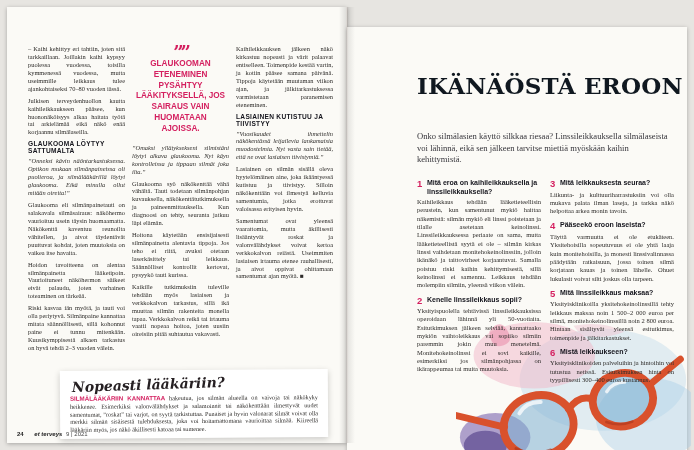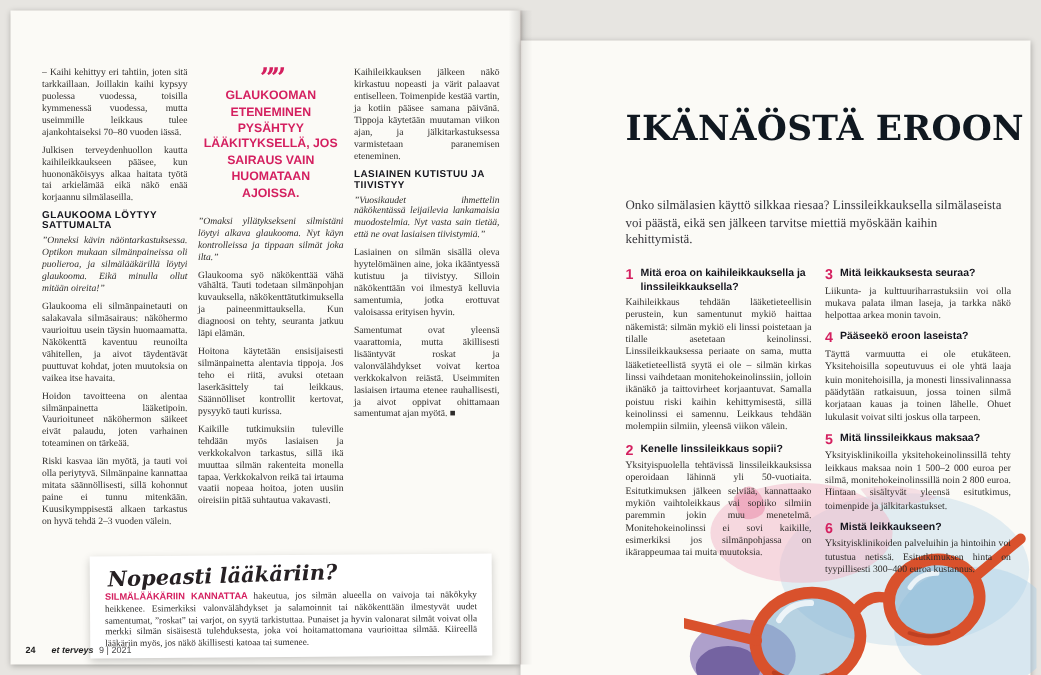--- a/index.html
+++ b/index.html
@@ -108,21 +108,21 @@
       <span class="issue">9 | 2021</span>
     </div>
   </div>
 
   <div class="fold"></div>
 
   <div class="page page-right">
 
     <h1 class="title"><span>IKÄNÄÖSTÄ EROON</span><br></h1>
 
-    <p class="intro">Onko silmälasien käyttö silkkaa riesaa? Linssileikkauksella silmälaseista voi päästä, eikä sen jälkeen tarvitse miettiä myöskään kaihin kehittymistä.</p>
+    <p class="intro">Onko silmälasien käyttö silkkaa riesaa? Linssileikkauksella silmälaseista voi lähinnä, eikä sen jälkeen tarvitse miettiä myöskään kaihin kehittymistä.</p>
 
     <div class="qa-col qa-left">
       <div class="qa-item">
         <div class="q-row">
           <span class="q-num">1</span>
           <span class="q-text">Mitä eroa on kaihileikkauksella ja linssileikkauksella?</span>
         </div>
         <p class="answer">Kaihileikkaus tehdään lääketieteellisin perustein, kun samentunut mykiö haittaa näkemistä: silmän mykiö eli linssi poistetaan ja tilalle asetetaan keinolinssi. Linssileikkauksessa periaate on sama, mutta lääketieteellistä syytä ei ole – silmän kirkas linssi vaihdetaan monitehokeinolinssiin, jolloin ikänäkö ja taittovirheet korjaantuvat. Samalla poistuu riski kaihin kehittymisestä, sillä keinolinssi ei samennu. Leikkaus tehdään molempiin silmiin, yleensä viikon välein.</p>
       </div>
       <div class="qa-item">

